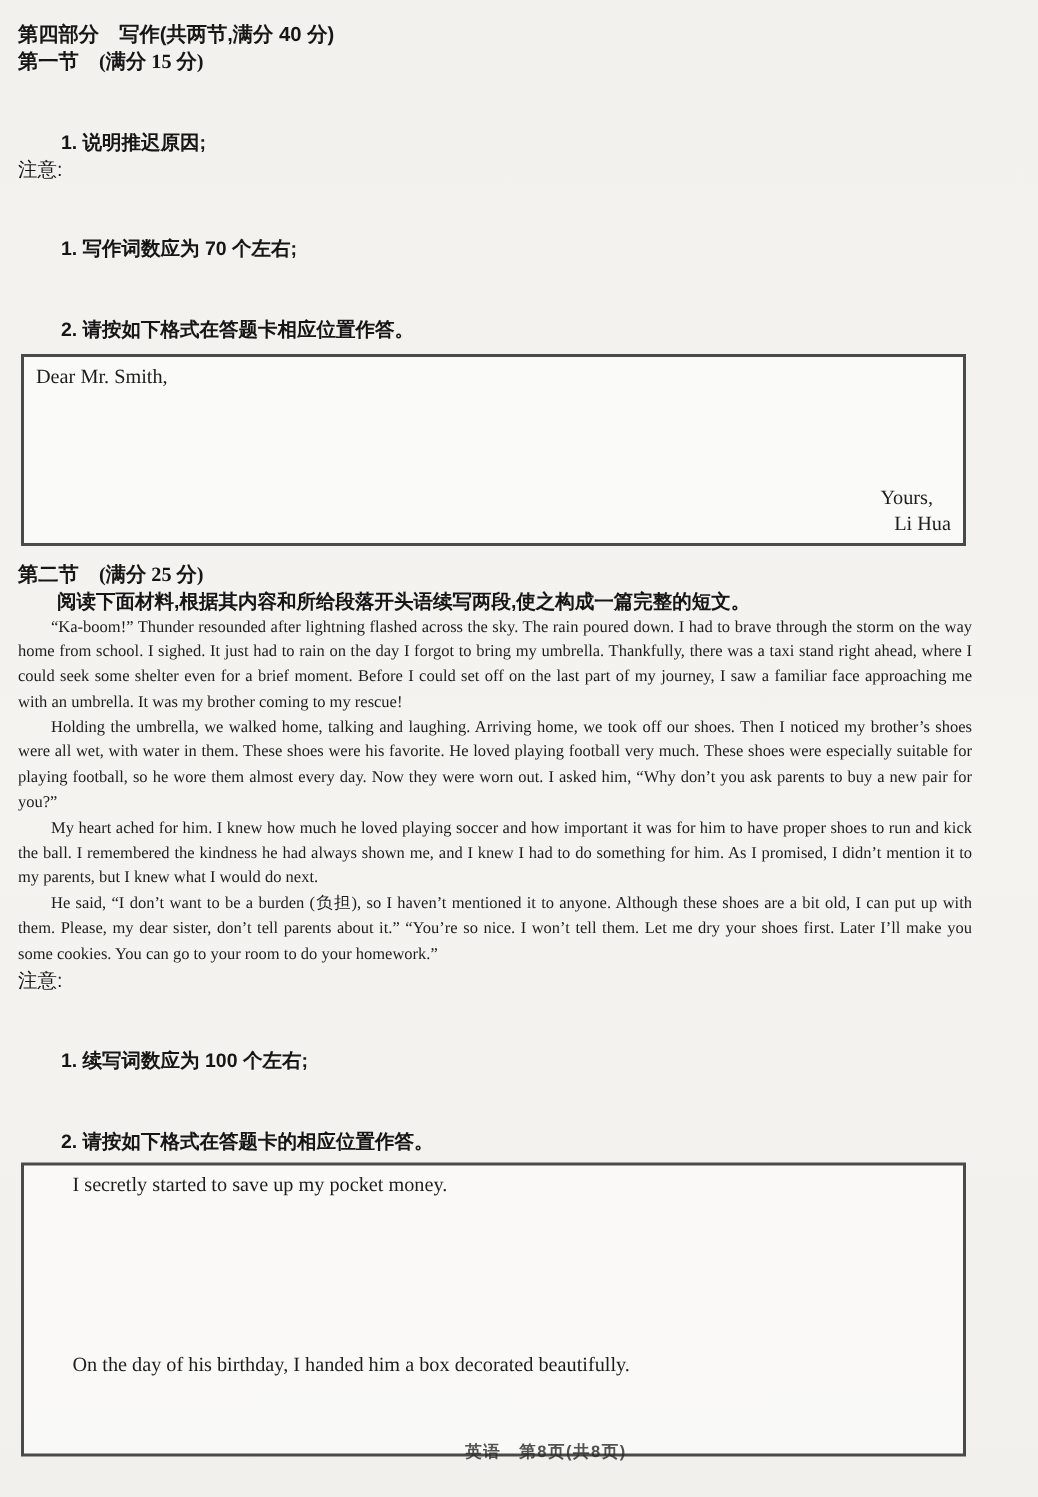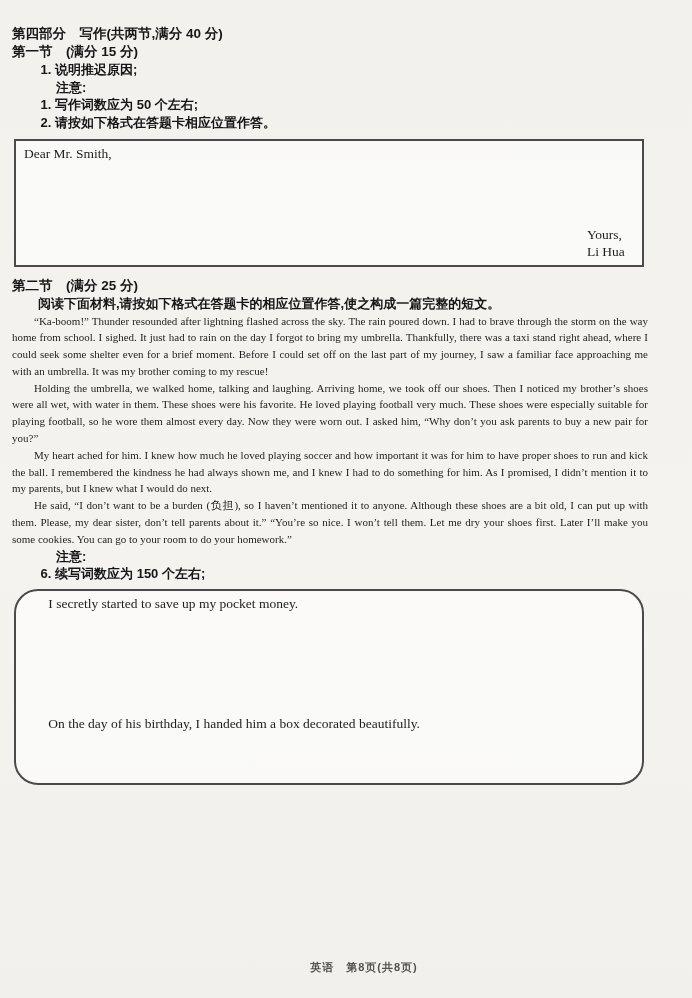--- a/index.html
+++ b/index.html
@@ -10,37 +10,37 @@
   }
   .page{
     position:relative;
     width:692px;height:998px;
     background:linear-gradient(180deg,#f2f1ee 0%,#f4f3f0 55%,#f1f0ec 100%);
     overflow:hidden;
     box-sizing:border-box;
     color:#1c1c1c;
   }
   .content{
-    padding:25px 44px 0 12px;
+    padding:14px 44px 0 12px;
     box-sizing:border-box;
   }
   
   .cn{
     font-family:"Liberation Sans",sans-serif;
     font-size:13px;
     line-height:17.5px;
     font-weight:600;
     color:#161616;
     margin:0;
   }
   .cn-title{font-weight:700;font-size:13.5px;line-height:18px;}
-  .cn-heading{font-weight:700;font-size:13.5px;line-height:18px;}
+  .cn-heading{font-weight:700;font-size:13.5px;line-height:18px;font-family:Liberation Serif, serif;}
   .cn-indent{text-indent:2em;text-align:justify;}
-  .cn-point{margin-left:2.2em;}
-  .cn-notice{font-weight:700;margin-left:44px;}
+  .cn-point{margin-left:2.2em;margin-top:36px;}
+  .cn-notice{font-weight:400;}
   
   .en{
     font-family:"Liberation Serif",serif;
     font-size:11px;
     line-height:16.8px;
     text-align:justify;
     text-indent:2em;
     color:#1d1d1d;
     margin:0;
   }
@@ -59,33 +59,32 @@
   }
   .box1 .salutation{
     font-family:"Liberation Serif",serif;
     font-size:13.5px;
     line-height:17px;
     color:#1d1d1d;
   }
   .closing-block{
     position:absolute;
     right:8px;bottom:5px;
-    text-align:left;
+    text-align:right;
     font-family:"Liberation Serif",serif;
     font-size:13.5px;
     line-height:17px;
     color:#1d1d1d;
   }
   .closing-block .closing{padding-right:12px;}
   .part2-heading{margin-top:10px;}
   .box2{
     height:196px;
     margin-top:6px;
     padding:4px 8px;
-    border-radius:24px;
   }
   .box2 .starter{
     font-family:"Liberation Serif",serif;
     font-size:13.5px;
     line-height:17px;
     color:#1d1d1d;
     text-indent:1.8em;
   }
   .box2 .starter2{margin-top:103px;}
   .footer{
@@ -107,41 +106,42 @@
 <body>
 
 <div class="page">
   <div class="content">
 
     <p class="cn cn-title">第四部分　写作(共两节,满分 40 分)</p>
 
     <p class="cn cn-heading">第一节　(满分 15 分)</p>
     <p class="cn cn-point">1. 说明推迟原因;</p>
     <p class="cn cn-notice">注意:</p>
-    <p class="cn cn-point">1. 写作词数应为 50 个左右;</p>
+    <p class="cn cn-point">1. 写作词数应为 70 个左右;</p>
     <p class="cn cn-point">2. 请按如下格式在答题卡相应位置作答。</p>
 
     <div class="answer-box box1">
       <div class="salutation">Dear Mr. Smith,</div>
       <div class="closing-block">
         <div class="closing">Yours,</div>
         <div class="signature">Li Hua</div>
       </div>
     </div>
 
     <p class="cn cn-heading part2-heading">第二节　(满分 25 分)</p>
-    <p class="cn cn-indent">阅读下面材料,请按如下格式在答题卡的相应位置作答,使之构成一篇完整的短文。</p>
+    <p class="cn cn-indent">阅读下面材料,根据其内容和所给段落开头语续写两段,使之构成一篇完整的短文。</p>
 
     <p class="en">“Ka-boom!” Thunder resounded after lightning flashed across the sky. The rain poured down. I had to brave through the storm on the way home from school. I sighed. It just had to rain on the day I forgot to bring my umbrella. Thankfully, there was a taxi stand right ahead, where I could seek some shelter even for a brief moment. Before I could set off on the last part of my journey, I saw a familiar face approaching me with an umbrella. It was my brother coming to my rescue!</p>
     <p class="en">Holding the umbrella, we walked home, talking and laughing. Arriving home, we took off our shoes. Then I noticed my brother’s shoes were all wet, with water in them. These shoes were his favorite. He loved playing football very much. These shoes were especially suitable for playing football, so he wore them almost every day. Now they were worn out. I asked him, “Why don’t you ask parents to buy a new pair for you?”</p>
     <p class="en">My heart ached for him. I knew how much he loved playing soccer and how important it was for him to have proper shoes to run and kick the ball. I remembered the kindness he had always shown me, and I knew I had to do something for him. As I promised, I didn’t mention it to my parents, but I knew what I would do next.</p>
     <p class="en">He said, “I don’t want to be a burden (负担), so I haven’t mentioned it to anyone. Although these shoes are a bit old, I can put up with them. Please, my dear sister, don’t tell parents about it.” “You’re so nice. I won’t tell them. Let me dry your shoes first. Later I’ll make you some cookies. You can go to your room to do your homework.”</p>
 
     <p class="cn cn-notice">注意:</p>
-    <p class="cn cn-point">6. 续写词数应为 150 个左右;</p>
+    <p class="cn cn-point">1. 续写词数应为 100 个左右;</p>
+    <p class="cn cn-point">2. 请按如下格式在答题卡的相应位置作答。</p>
 
     <div class="answer-box box2">
       <div class="starter starter1">I secretly started to save up my pocket money.</div>
       <div class="starter starter2">On the day of his birthday, I handed him a box decorated beautifully.</div>
     </div>
 
   </div>
 
   <div class="footer">英语　第8页(共8页)</div>
 </div>

